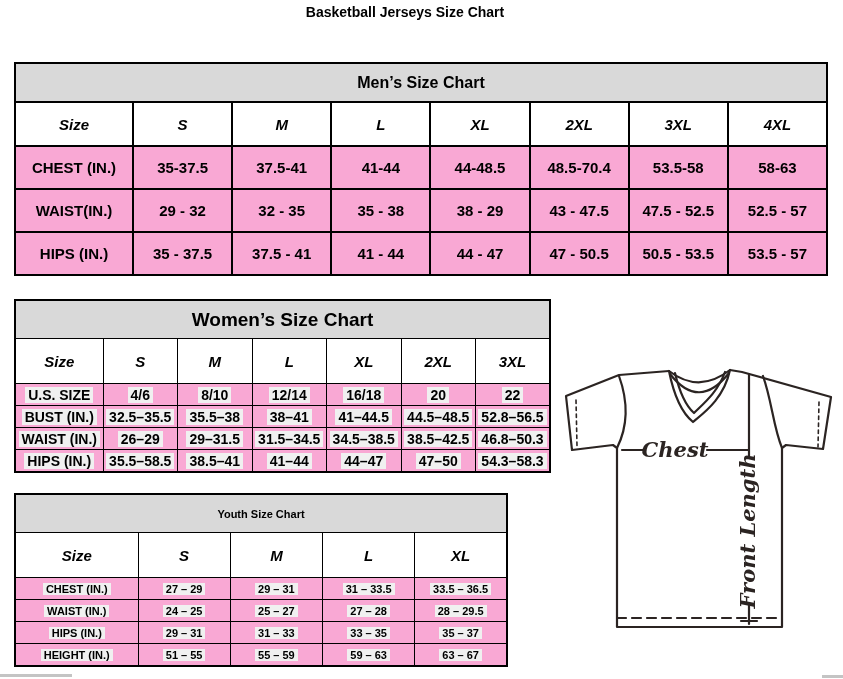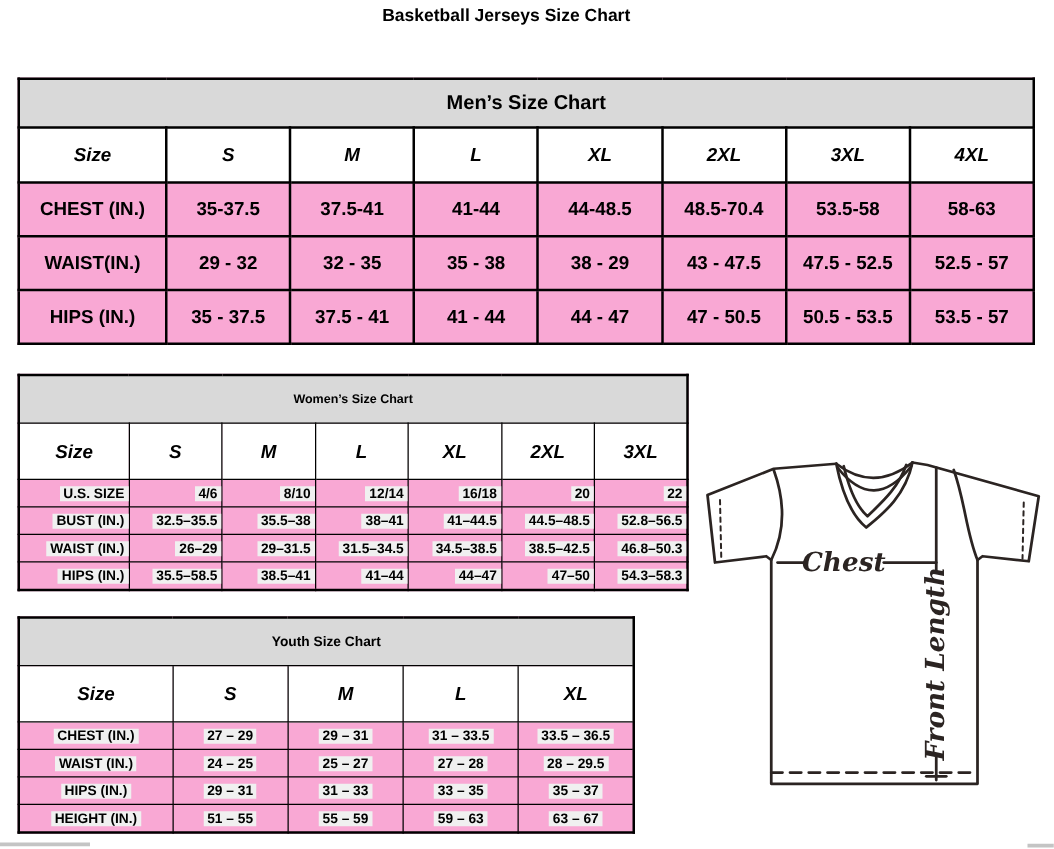--- a/index.html
+++ b/index.html
@@ -26,23 +26,23 @@
   #mens-table th, #mens-table td{border:2px solid #000;}
   #mens-table col.c0{width:118px;}
   #mens-table tr.band th{height:37px;font-size:16px;}
   #mens-table tr.cols th{height:42px;font-size:15px;}
   #mens-table tbody td{height:41px;font-size:15px;}
 
   
   #womens-table table{border:2px solid #000;}
   #womens-table th, #womens-table td{border:1px solid #000;}
   #womens-table col.c0{width:88px;}
-  #womens-table tr.band th{height:37px;font-size:10px;}
+  #womens-table tr.band th{height:37px;font-size:19px;}
   #womens-table tr.cols th{height:44px;font-size:15px;}
-  #womens-table tbody td{height:21px;font-size:11px;text-align:right;}
+  #womens-table tbody td{height:21px;font-size:14px;}
 
   
   #youth-table table{border:2px solid #000;}
   #youth-table th, #youth-table td{border:1px solid #000;}
   #youth-table col.c0{width:123px;}
   #youth-table tr.band th{height:37px;font-size:11px;}
   #youth-table tr.cols th{height:44px;font-size:15px;}
   #youth-table tbody td{height:21px;font-size:11px;}
 
   

